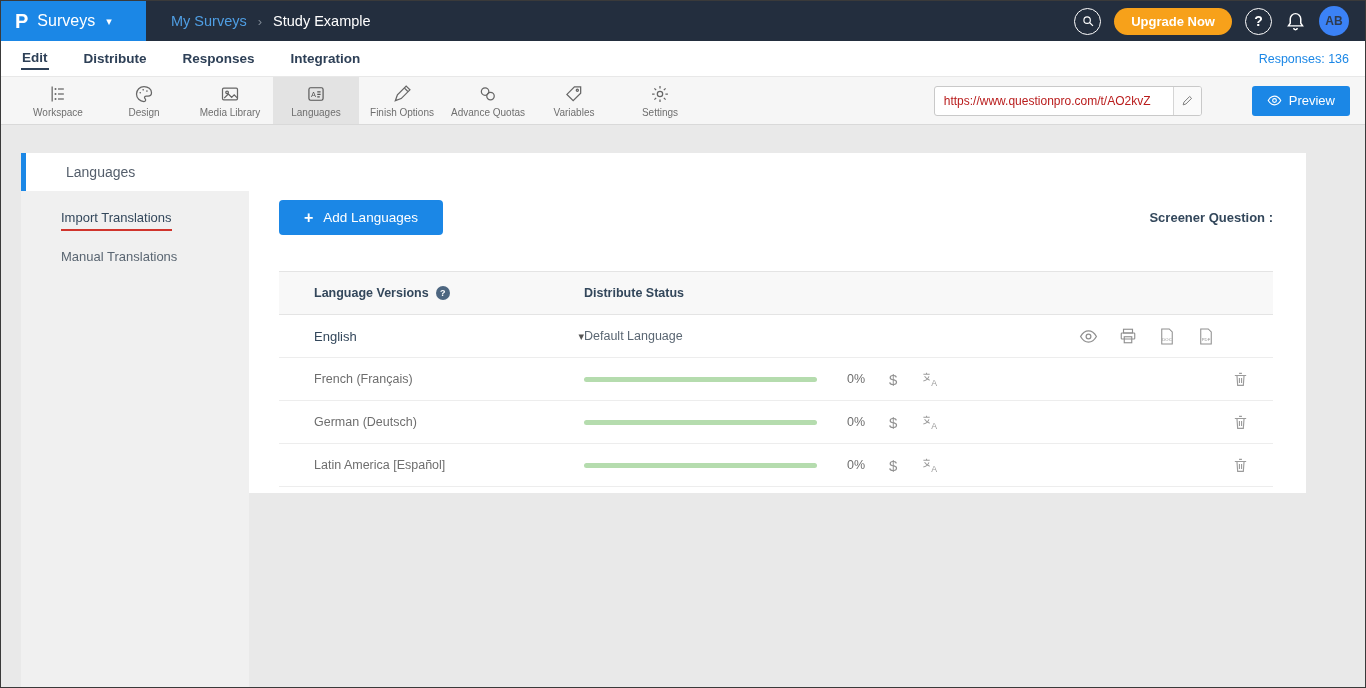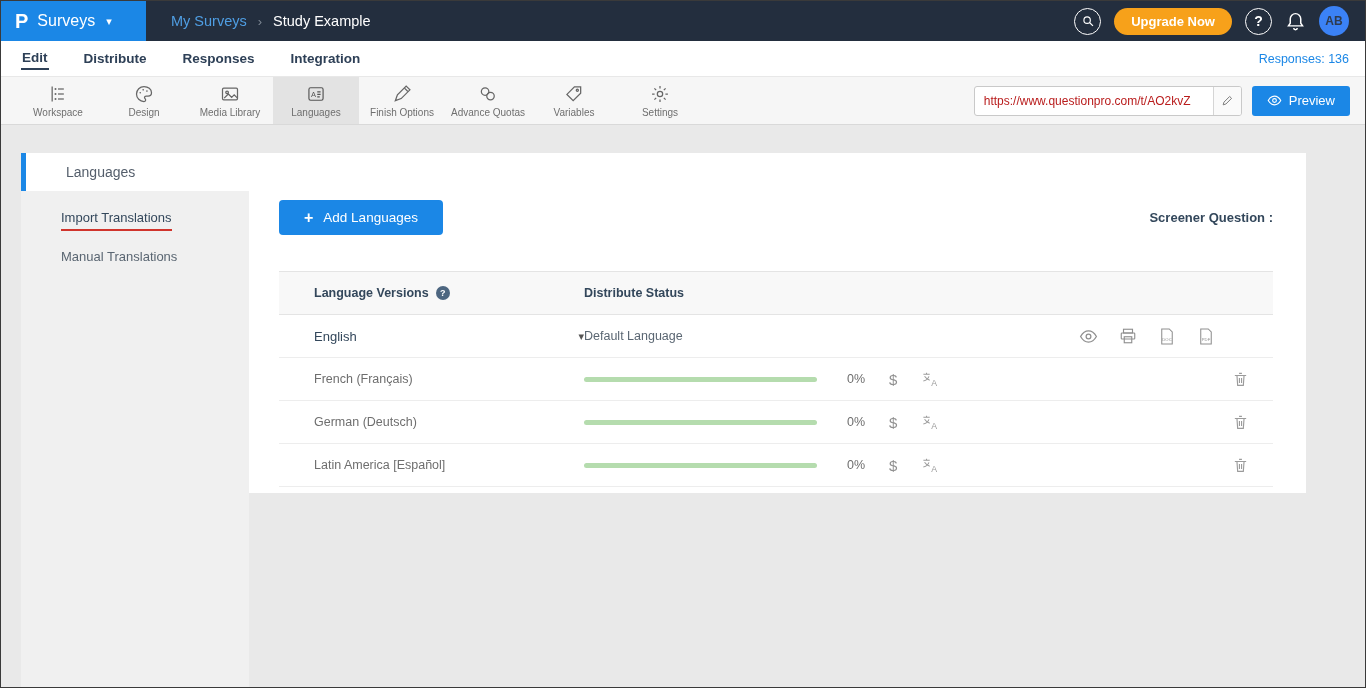--- a/index.html
+++ b/index.html
@@ -30,21 +30,21 @@
 
   
   .toolbar { height:48px; background:#f6f6f6; border-bottom:1px solid #d9d9d9; display:flex; align-items:stretch; padding-left:14px; }
   .tool-item { width:86px; display:flex; flex-direction:column; align-items:center; justify-content:center; gap:3px; cursor:pointer; }
   .tool-item.active { background:#e3e3e3; }
   .tool-label { font-size:10px; color:#6f6f6f; white-space:nowrap; }
   .toolbar-right { margin-left:auto; display:flex; align-items:center; gap:10px; padding-right:15px; }
   .url-box { width:268px; height:30px; background:#fff; border:1px solid #c9c9c9; border-radius:3px; display:flex; align-items:center; overflow:hidden; }
   .url-input { flex:1; border:none; outline:none; font-size:12px; color:#b91c1c; padding:0 9px; font-family:inherit; background:transparent; }
   .url-edit { width:28px; height:100%; border-left:1px solid #d5d5d5; background:#fafafa; display:flex; align-items:center; justify-content:center; cursor:pointer; }
-  .preview-btn { height:30px; border:none; background:#1b87e6; color:#fff; border-radius:3px; padding:0 15px; display:flex; align-items:center; gap:7px; font-size:13px; cursor:pointer; font-family:inherit; }
+  .preview-btn { height:30px; border:none; background:#1b87e6; color:#fff; border-radius:3px; padding:0 15px; display:flex; align-items:center; gap:7px; font-size:13px; cursor:pointer; font-family:inherit;margin-left:40px; }
 
   
   .page { padding:28px 0 0 20px; height:564px; }
   .card { width:1285px; }
   .card-header { height:38px; background:#fff; border-left:5px solid #1b87e6; display:flex; align-items:center; padding-left:40px; font-size:14px; color:#545e6b; }
   .card-body { display:flex; align-items:flex-start; }
   .side { width:228px; background:#f0f0f0; min-height:498px; padding-top:7px; }
   .side-item { padding:12px 10px 12px 40px; font-size:13px; color:#5a6672; cursor:pointer; }
   .side-item.selected .side-label { color:#33475b; border-bottom:2px solid #d0342c; padding-bottom:4px; }
   .main { flex:1; background:#fff; min-height:302px; padding:9px 33px 6px 30px; }

